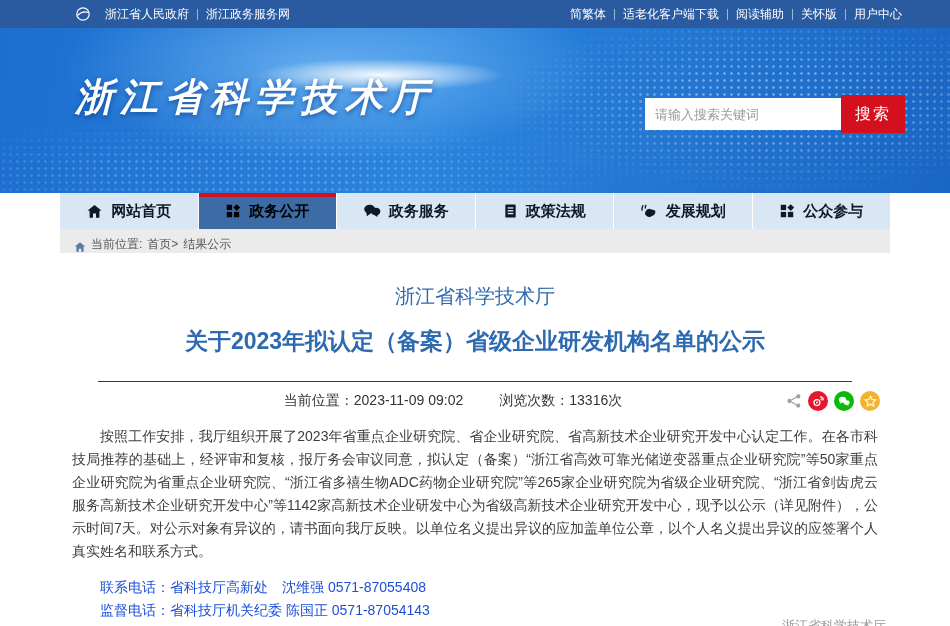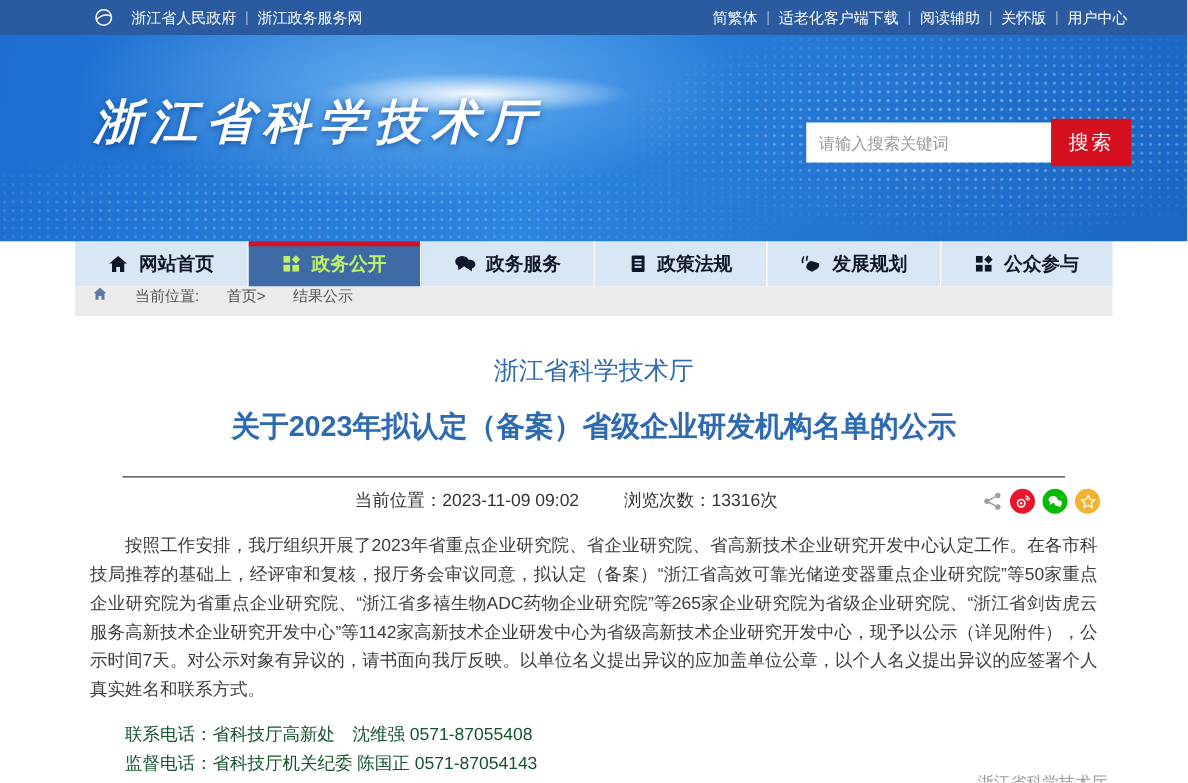--- a/index.html
+++ b/index.html
@@ -42,47 +42,47 @@
   .search-btn { width:64px; height:38px; border:none; background:#d5101e; color:#fff;
       font-size:16px; cursor:pointer; letter-spacing:2px; }
 
   
   .nav { height:36px; background:#fff; }
   .nav-inner { width:830px; height:36px; margin:0 auto; display:flex; background:#d9e6f4; }
   .nav-item { flex:1; display:flex; align-items:center; justify-content:center; gap:8px;
       color:#0f172a; font-size:15px; font-weight:bold; cursor:pointer; position:relative;
       border-right:1px solid #fff; }
   .nav-item:last-child { border-right:none; }
-  .nav-item.active { background:#3d6ba6; color:#bef264; }
+  .nav-item.active { background:#3d6ba6; color:#000000; }
   .nav-item.active::before { content:""; position:absolute; top:0; left:0; right:0; height:4px; background:#d5101e; }
   .nav-item svg { flex:none; }
 
   
   .crumb-wrap { width:830px; margin:0 auto; }
-  .crumb { background:#ebebeb; height:24px; display:flex; align-items:flex-start; gap:22px;
+  .crumb { background:#ebebeb; height:24px; display:flex; align-items:flex-end; gap:5px;
       font-size:12px; color:#555; padding:0 14px; }
   .crumb a { color:#555; text-decoration:none; cursor:pointer; }
 
   
   .content { width:830px; margin:0 auto; position:relative; }
   .article-org { text-align:center; color:#2e6ab0; font-size:20px; margin-top:30px; font-weight:normal; }
   .article-title { text-align:center; color:#2e6ab0; font-size:23px; font-weight:bold; margin-top:16px; }
   .meta-rule { border-top:1px solid #3a3a3a; margin:24px 38px 0; }
   .meta-row { display:flex; align-items:center; padding:9px 10px 0 0; font-size:14px; color:#333; position:relative; }
   .meta-center { flex:1; display:flex; justify-content:center; gap:36px; padding-left:60px; }
   .meta-item { white-space:nowrap; }
   .share { display:flex; align-items:center; gap:6px; }
   .share-btn { width:20px; height:20px; border-radius:50%; display:flex; align-items:center;
       justify-content:center; cursor:pointer; }
   .share-plain { cursor:pointer; display:flex; align-items:center; }
 
   .body-text { margin:14px 12px 0; font-size:14px; color:#3d3d3d; line-height:23px;
       text-align:justify; text-indent:2em; }
   .contact { margin-top:13px; }
-  .contact p { margin:0 12px; text-indent:2em; font-size:14px; color:#14532d; line-height:23px; }
+  .contact p { margin:0 12px; text-indent:2em; font-size:14px; color:#1d4ed8; line-height:23px; }
 
   .page-footer { position:absolute; right:64px; bottom:-7px; font-size:13px; color:#999; line-height:15px; }
 </style>
 </head>
 <body>
 
 <div class="topbar">
   <div class="topbar-left">
     <span class="globe">
       <svg width="16" height="16" viewBox="0 0 16 16">

